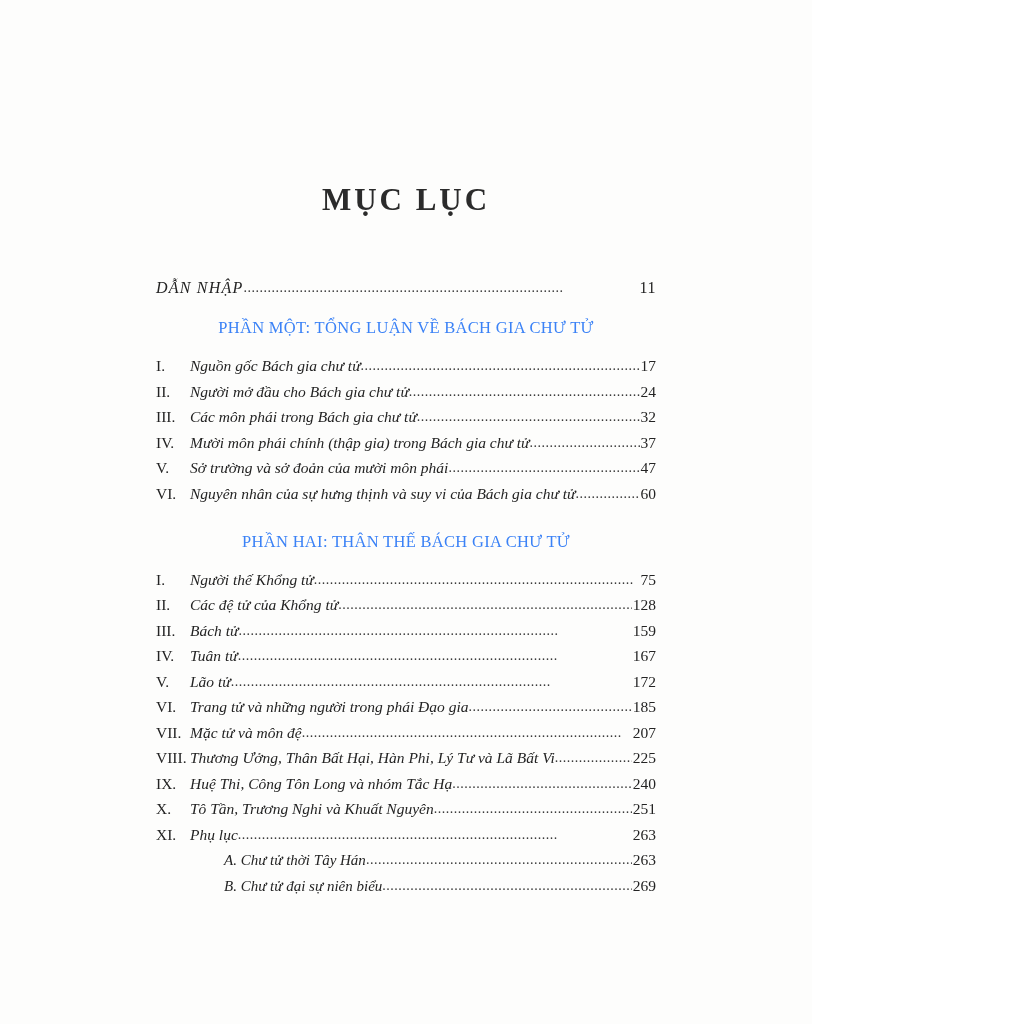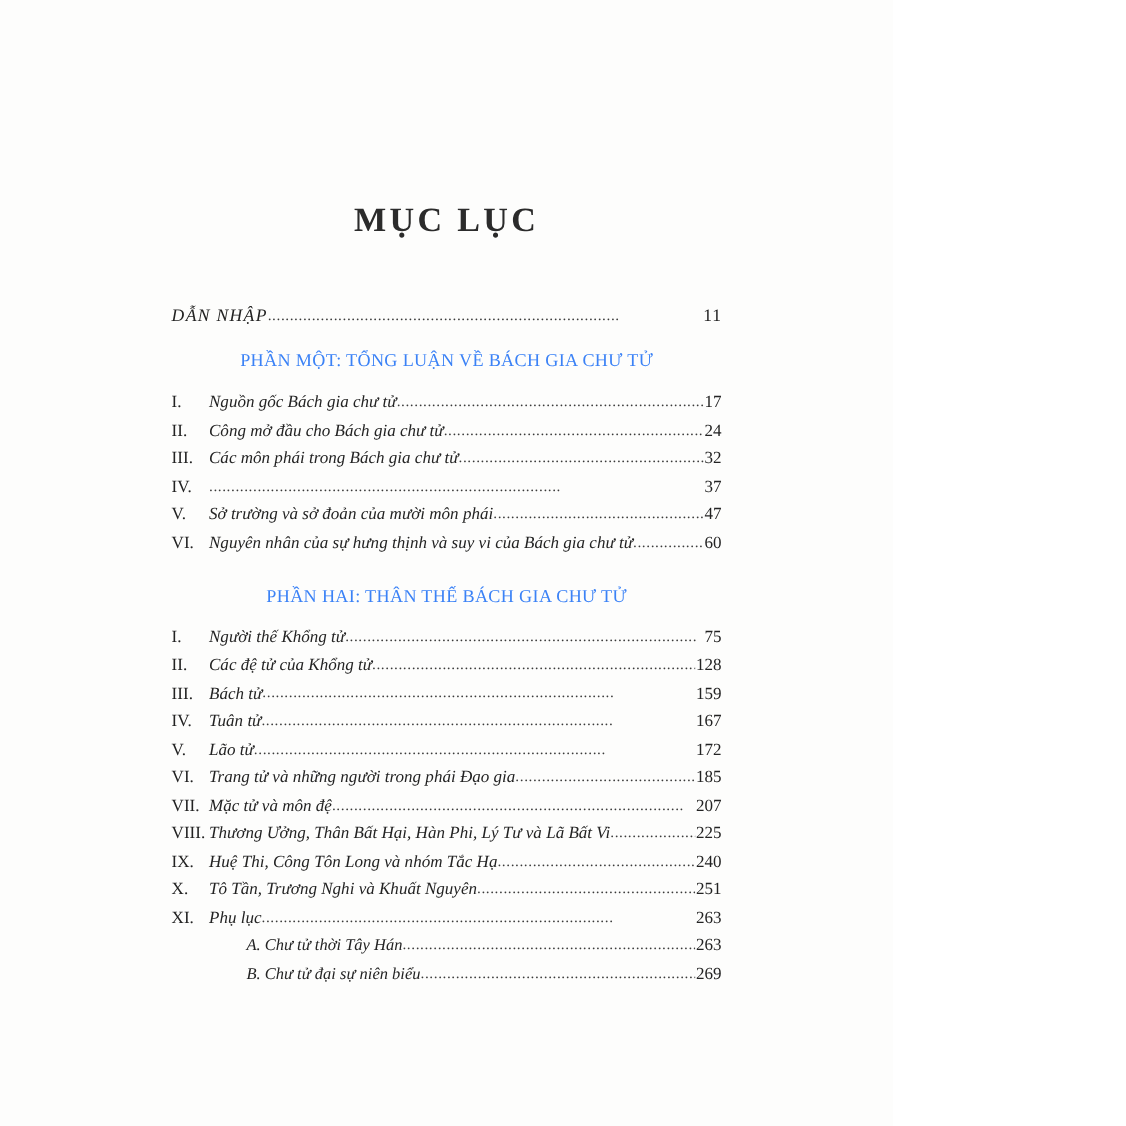--- a/index.html
+++ b/index.html
@@ -114,32 +114,33 @@
     <div class="section-head">PHẦN MỘT: TỔNG LUẬN VỀ BÁCH GIA CHƯ TỬ</div>
 
     <div class="row">
       <span class="num">I.</span>
       <span class="label">Nguồn gốc Bách gia chư tử</span>
       <span class="dots">................................................................................</span>
       <span class="page-num">17</span>
     </div>
     <div class="row">
       <span class="num">II.</span>
-      <span class="label">Công mở đầu cho Bách gia chư tử</span>
+      <span class="label">Người mở đầu cho Bách gia chư tử</span>
       <span class="dots">................................................................................</span>
       <span class="page-num">24</span>
     </div>
     <div class="row">
       <span class="num">III.</span>
       <span class="label">Các môn phái trong Bách gia chư tử</span>
       <span class="dots">................................................................................</span>
       <span class="page-num">32</span>
     </div>
     <div class="row">
       <span class="num">IV.</span>
+      <span class="label">Mười môn phái chính (thập gia) trong Bách gia chư tử</span>
       <span class="dots">................................................................................</span>
       <span class="page-num">37</span>
     </div>
     <div class="row">
       <span class="num">V.</span>
       <span class="label">Sở trường và sở đoản của mười môn phái</span>
       <span class="dots">................................................................................</span>
       <span class="page-num">47</span>
     </div>
     <div class="row">

